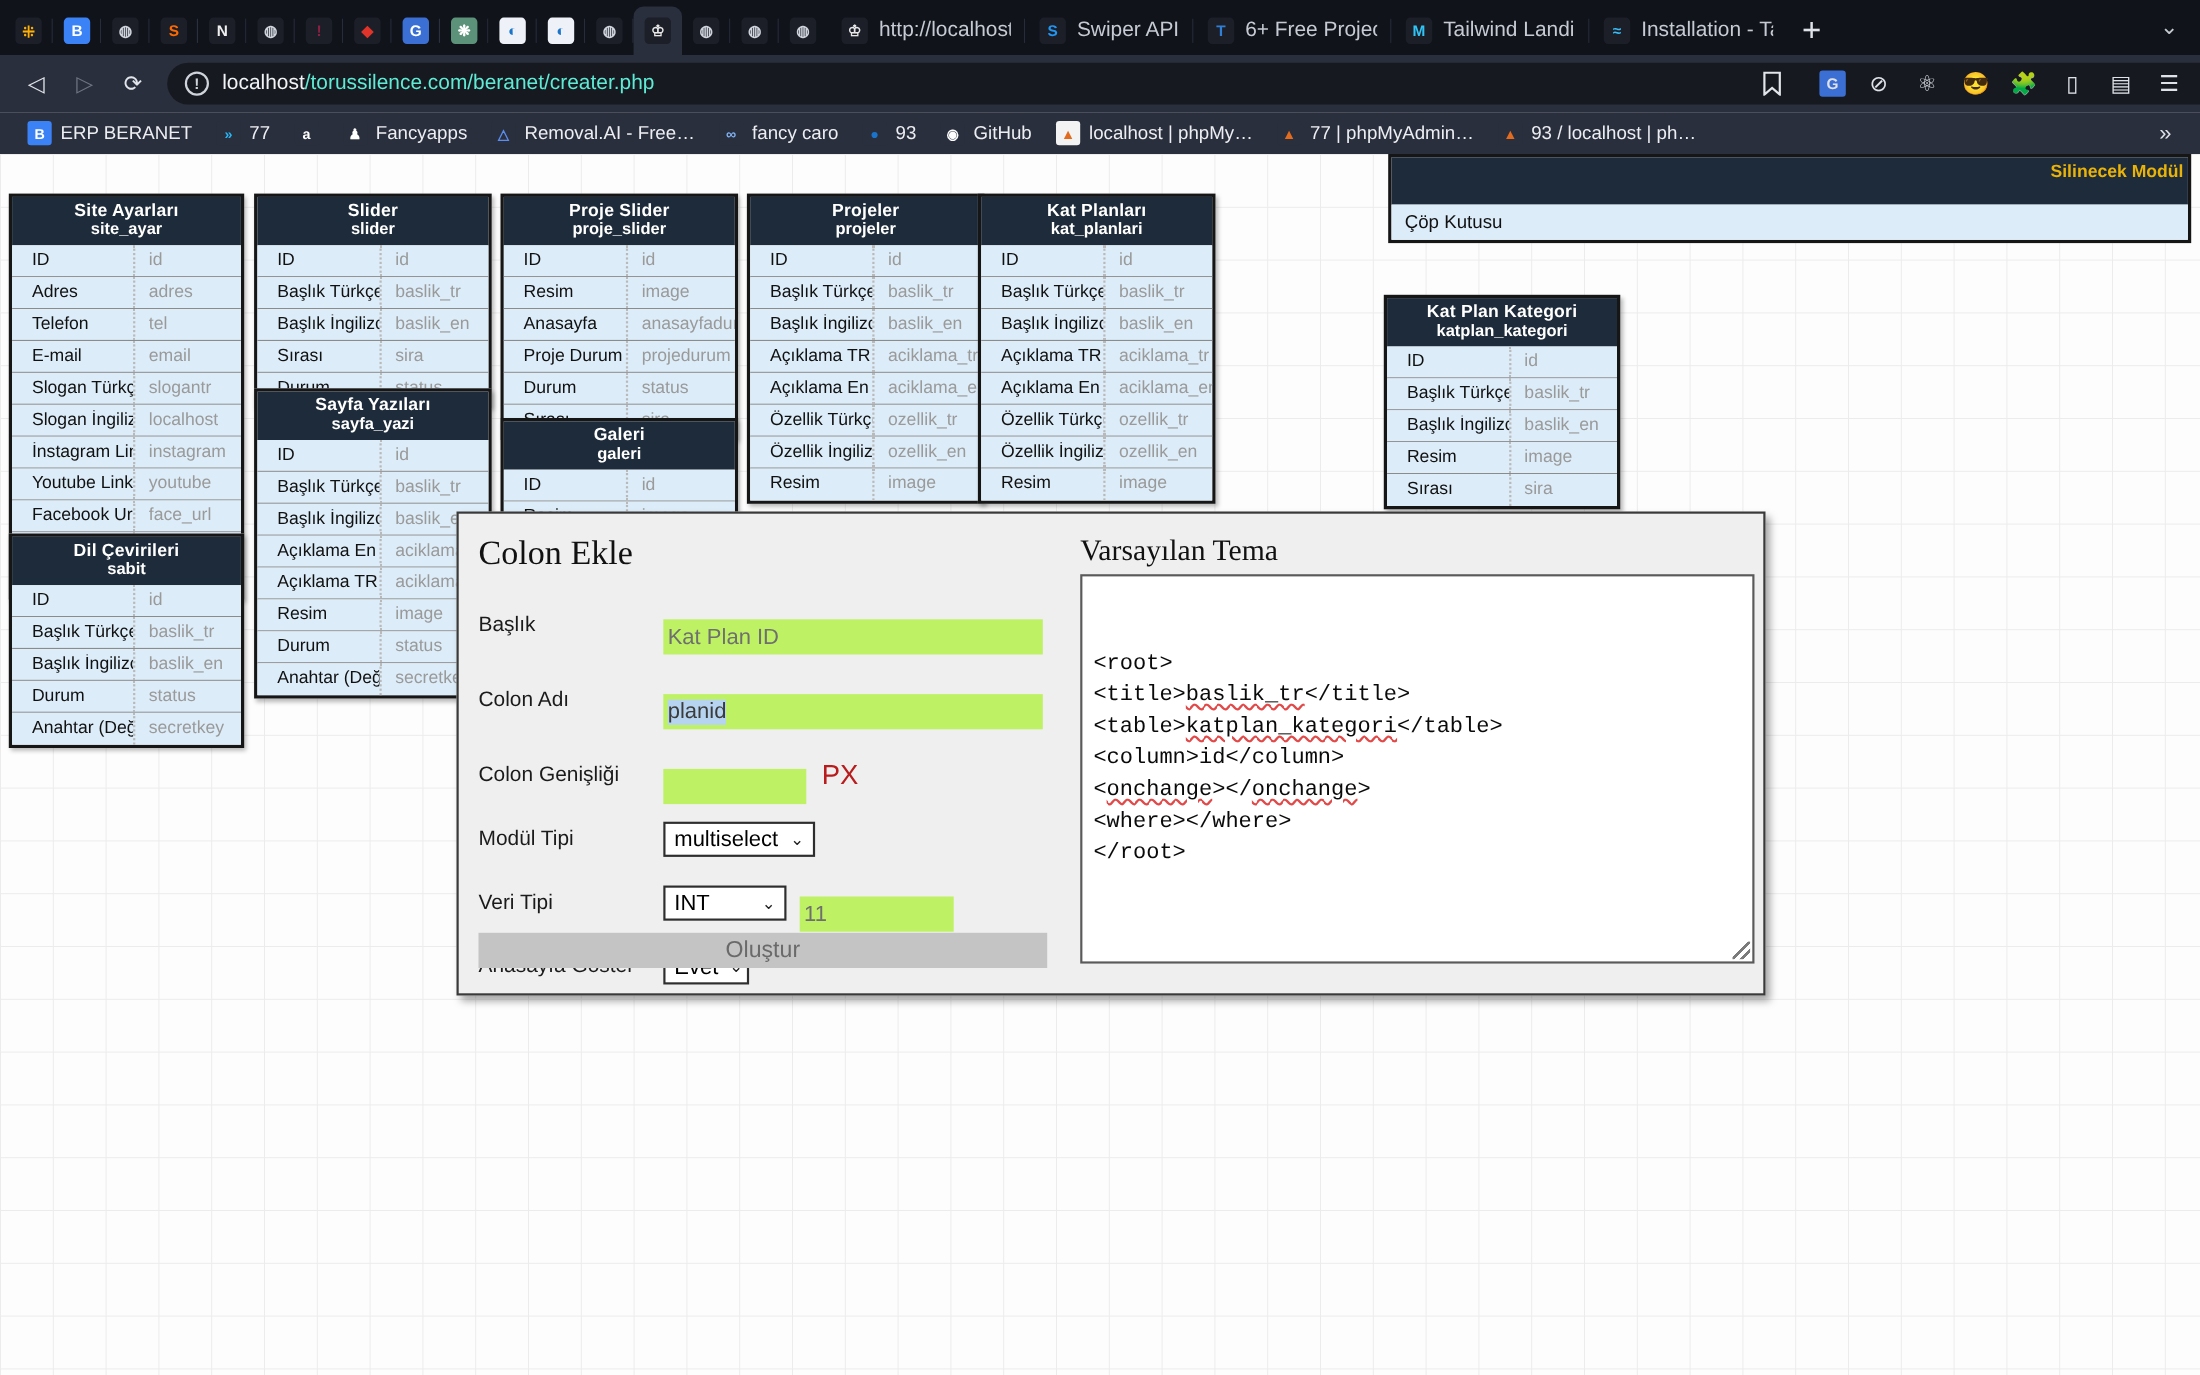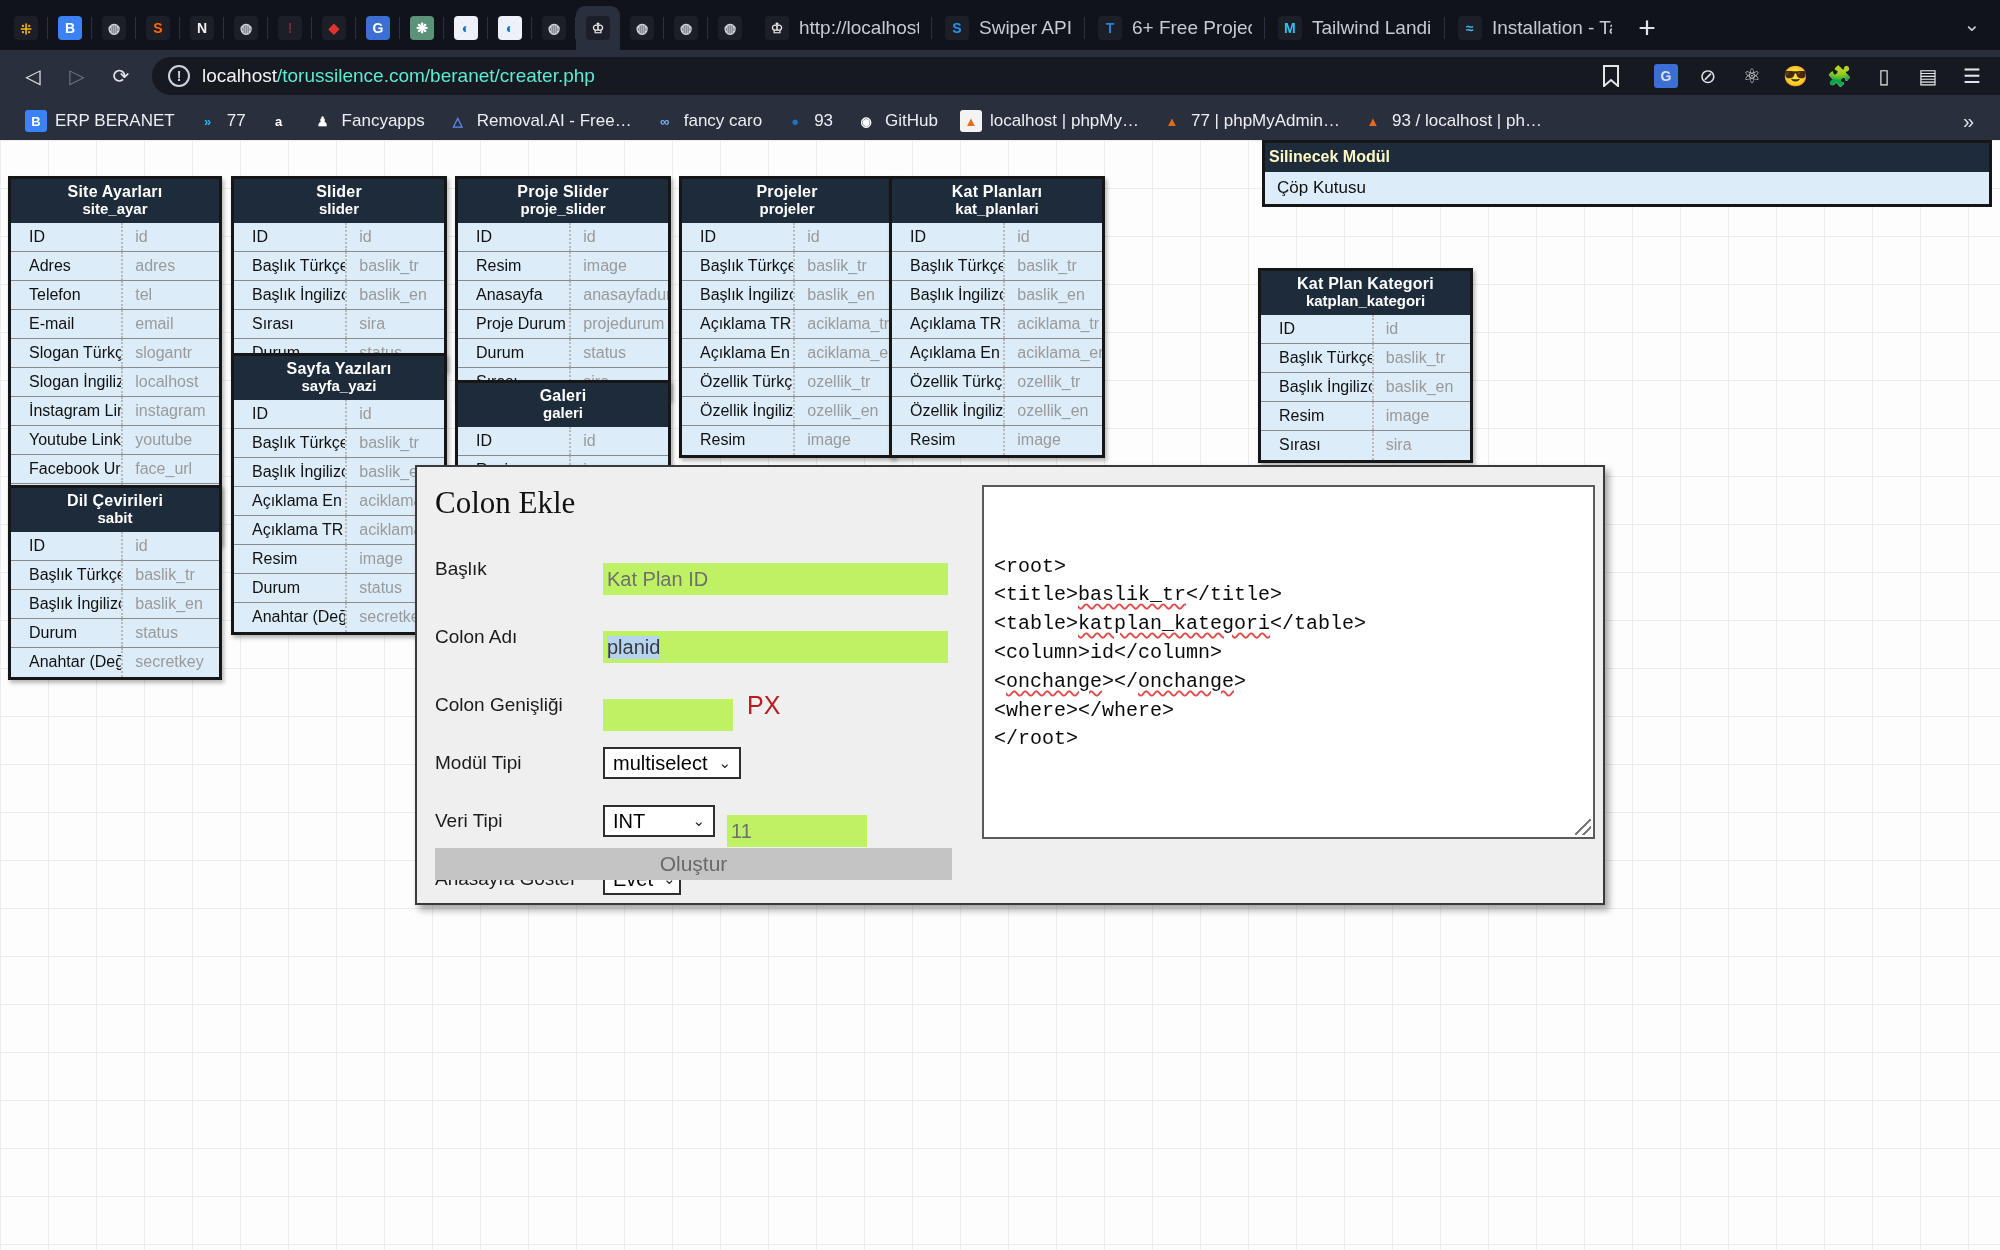--- a/index.html
+++ b/index.html
@@ -128,22 +128,22 @@
   }
   .row .c2 {
     flex: 1 1 auto; padding-left: 12px; font-size: 16px; color: #9a9a9a;
     border-left: 2px dotted #b9b9b9; white-space: nowrap; overflow: hidden;
     height: 100%; display: flex; align-items: center;
   }
 
   
   .panel { position: absolute; background: #fff; border: 3px solid #161616; }
   .panel-hd {
-    background: #1d2b3a; color: #fef9c3; text-align: left; font-weight: bold;
-    font-size: 16px; padding: 5px 4px 6px;
+    background: #1d2b3a; color: #eab308; text-align: right; font-weight: bold;
+    font-size: 16px; padding: 5px 4px 20px;
   }
   .panel-row {
     background: #dcecf8; font-size: 17px; color: #111;
     padding: 5px 12px; height: 32px; display: flex; align-items: center;
   }
   .panel-empty { background: #fff; height: 44px; border: 2px solid #cfcfcf; margin: 4px; }
 
   
   .modal {
     position: absolute; left: 415px; top: 325px; width: 1190px; height: 440px;
@@ -708,20 +708,21 @@
           <div class="sel w3">
             <span>Evet</span>
             <span class="cv">⌄</span>
           </div>
         </div>
 
         <div class="create-btn">Oluştur</div>
       </div>
 
       <div class="modal-right">
+        <div class="modal-subtitle">Varsayılan Tema</div>
         <div class="codebox">
           <div id="codelines"><div>&lt;root&gt;</div><div>&lt;title&gt;<span class="sq">baslik_tr</span>&lt;/title&gt;</div><div>&lt;table&gt;<span class="sq">katplan_kategori</span>&lt;/table&gt;</div><div>&lt;column&gt;id&lt;/column&gt;</div><div>&lt;<span class="sq">onchange</span>&gt;&lt;/<span class="sq">onchange</span>&gt;</div><div>&lt;where&gt;&lt;/where&gt;</div><div>&lt;/root&gt;</div></div>
           <div class="resize-grip"></div>
         </div>
       </div>
     </div>
 
   </div>
 </div>
 

